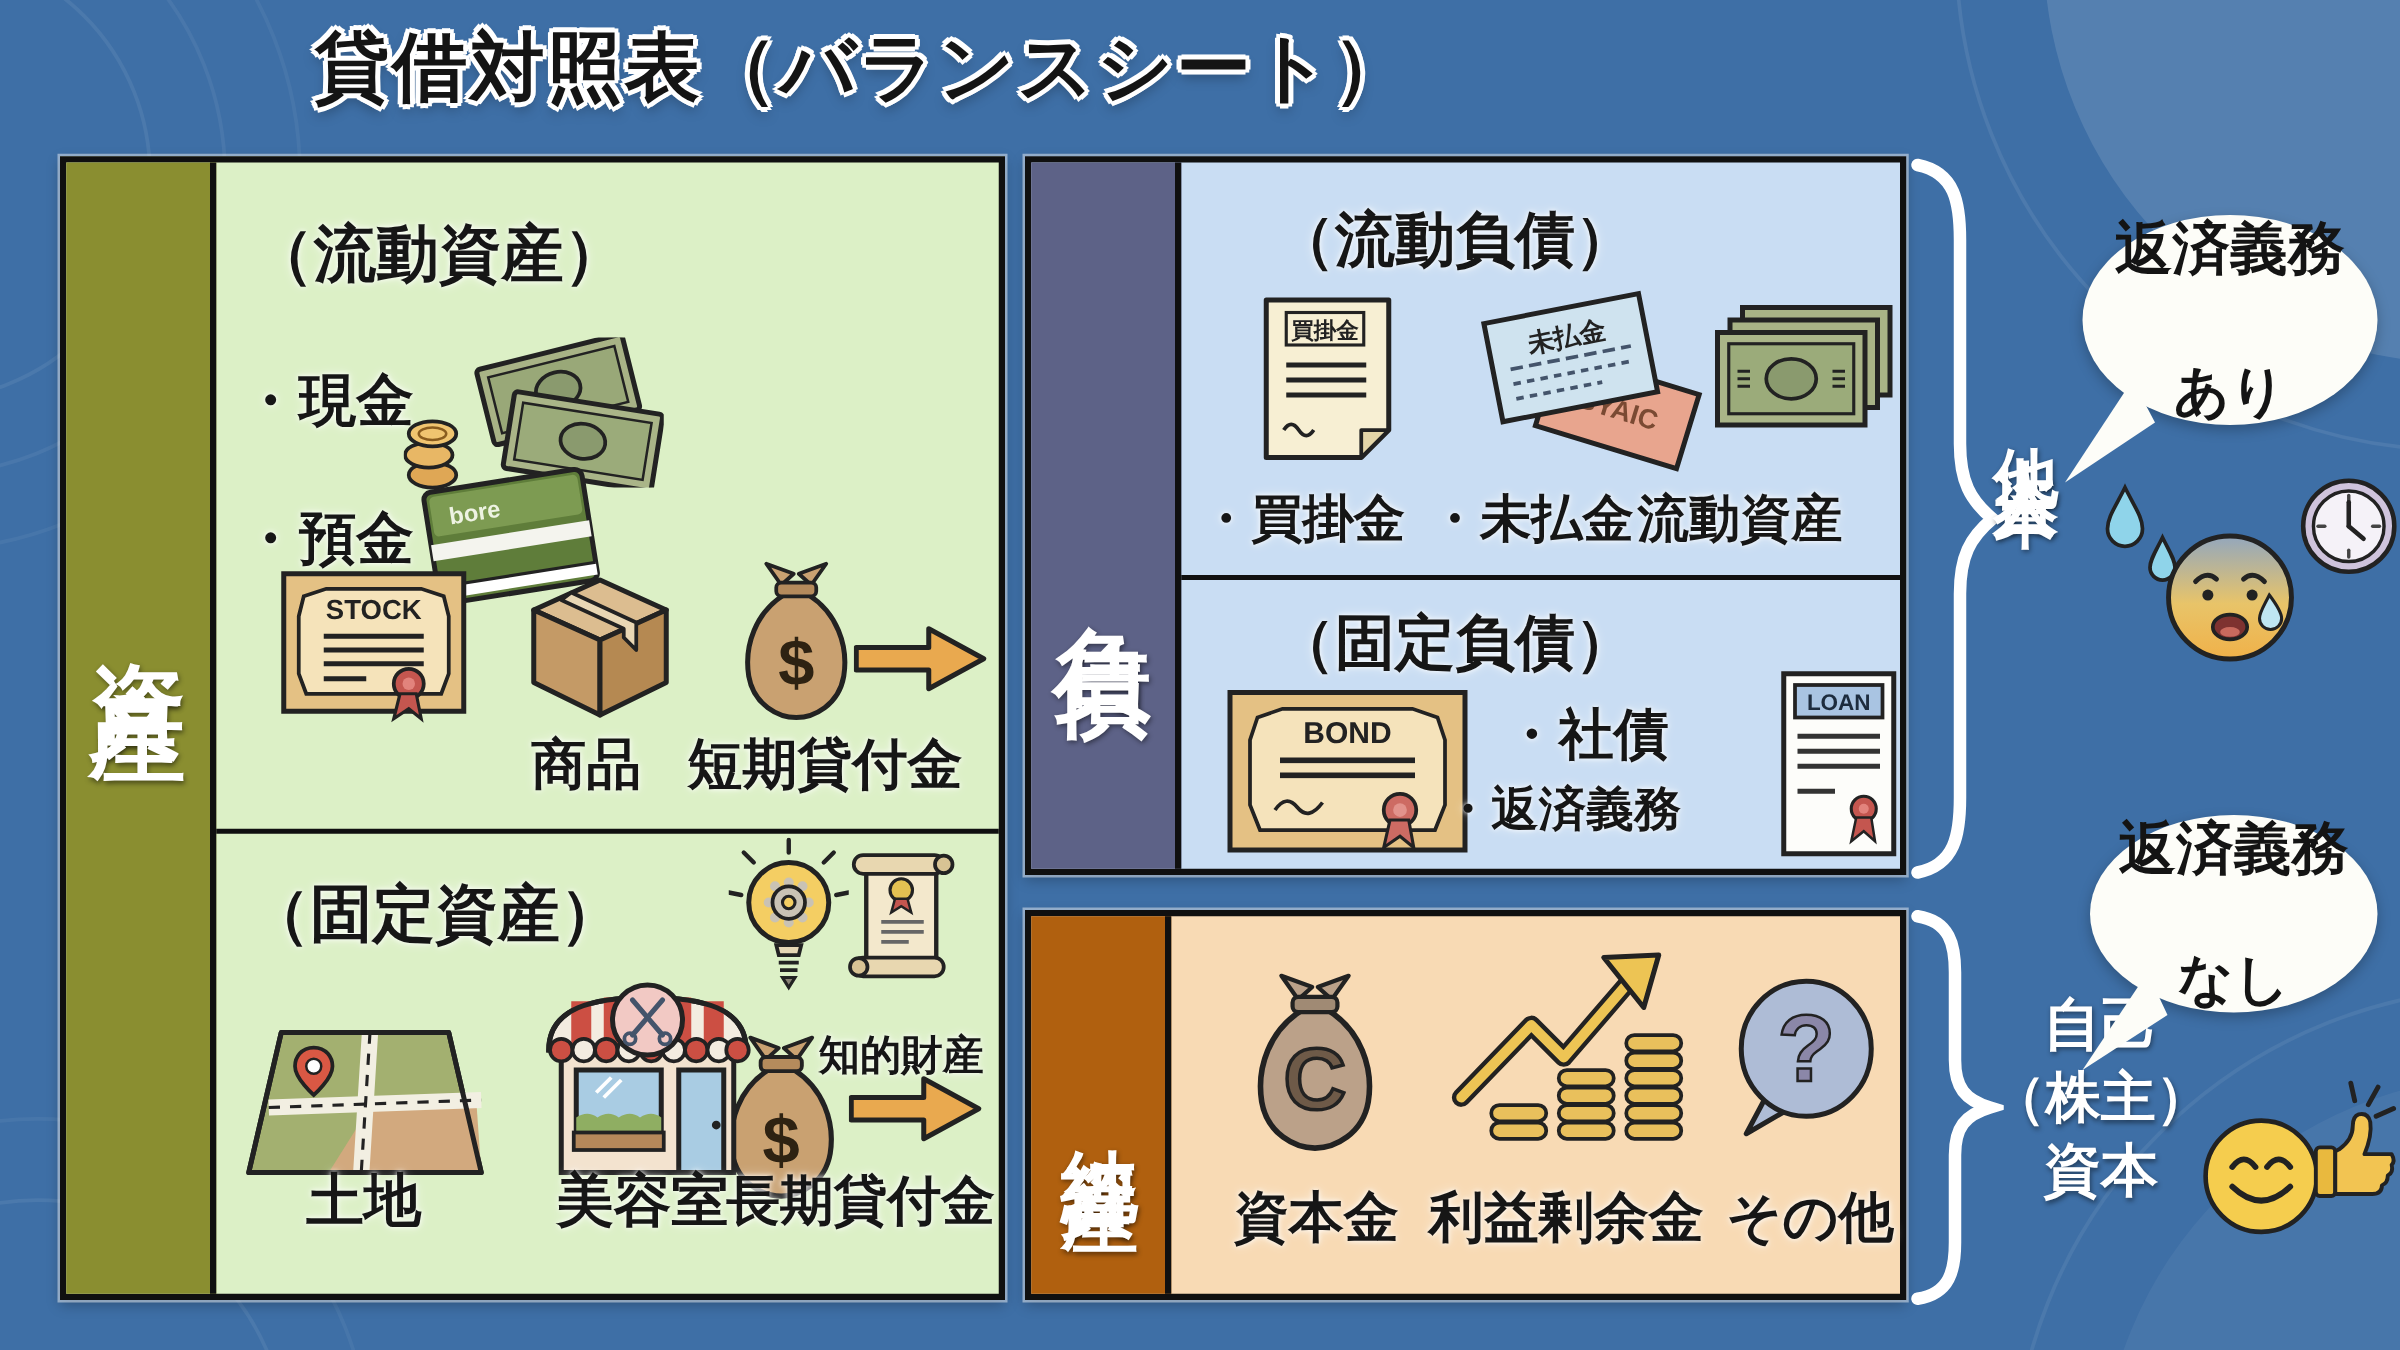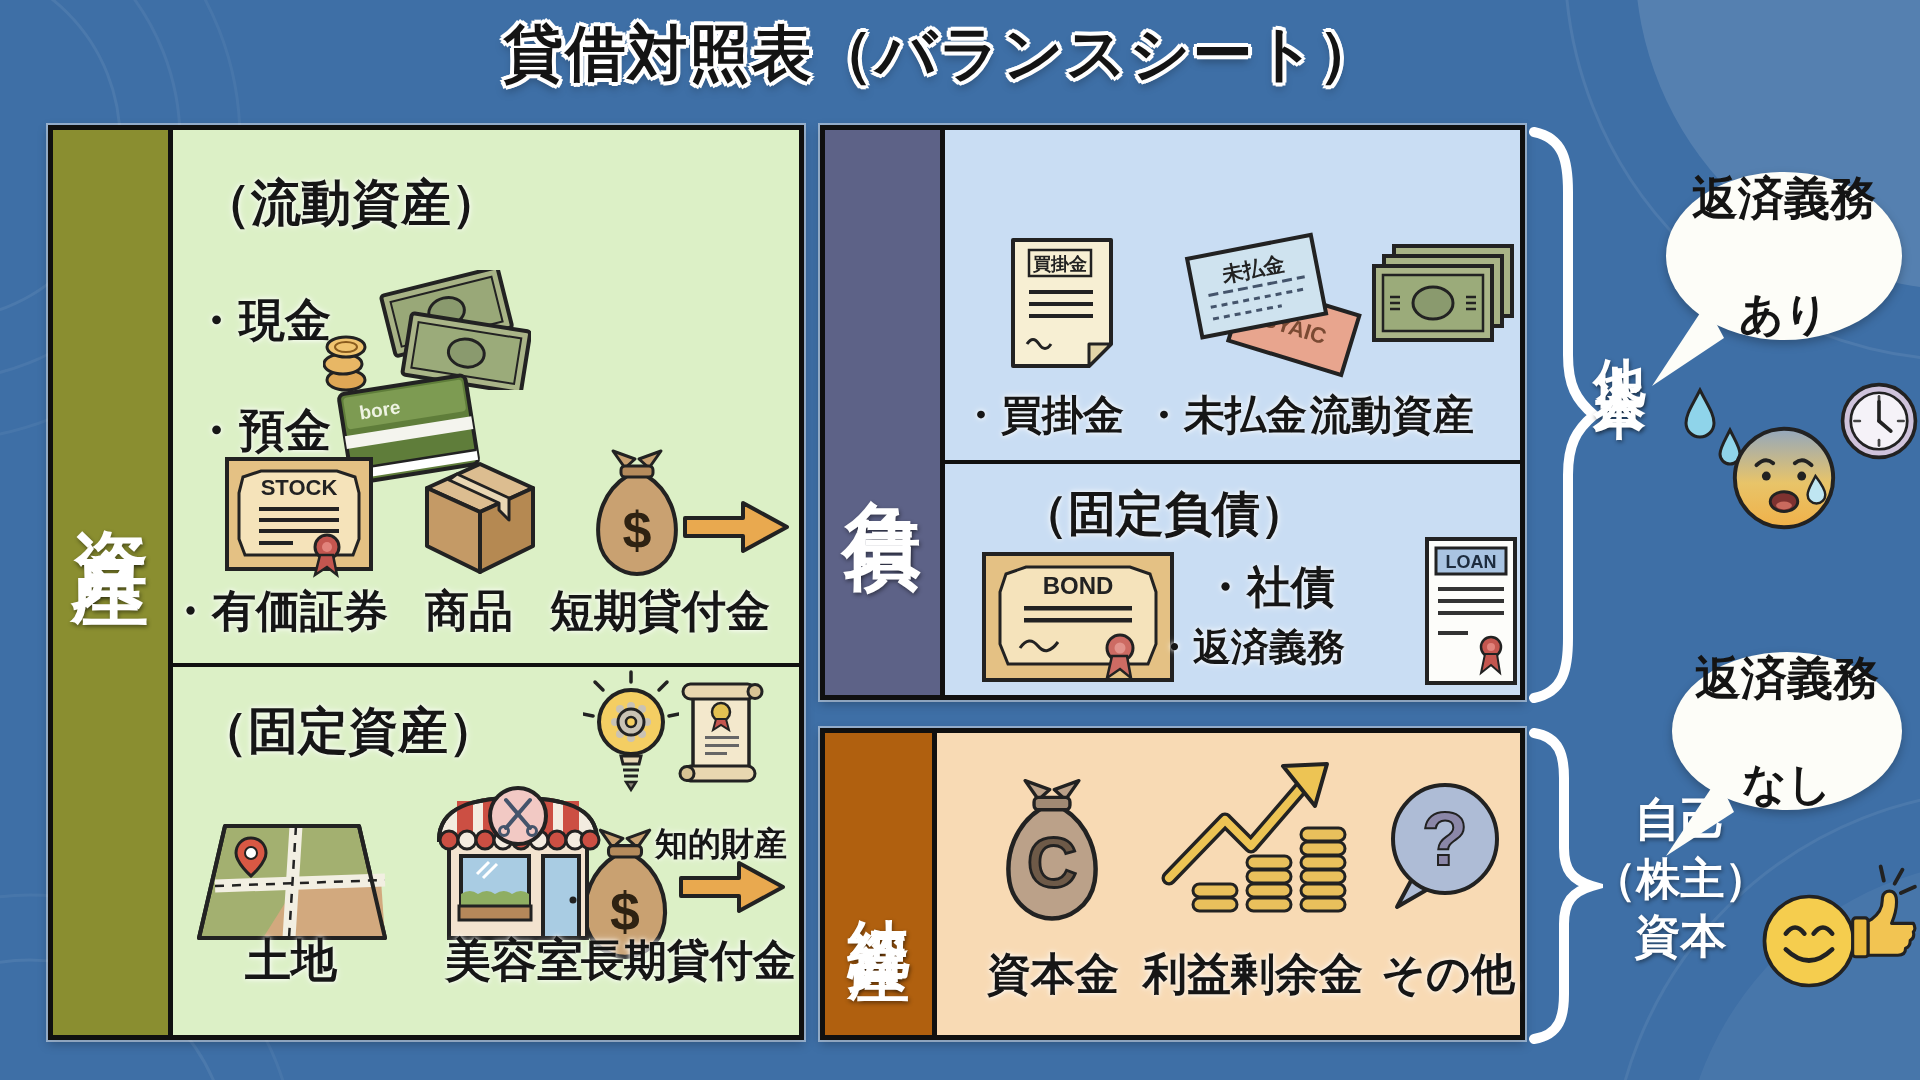--- a/index.html
+++ b/index.html
@@ -1,20 +1,20 @@
 <!DOCTYPE html>
 <html><head>
 <meta charset="utf-8">
 <style>
   html,body{margin:0;padding:0;background:#2f5c8f;}
   *{box-sizing:border-box;}
   .stage{position:relative;width:1920px;height:1080px;overflow:hidden;
     background:#3e6fa6;font-family:"Liberation Sans","DejaVu Sans",sans-serif;}
   .abs{position:absolute;}
-  .title{position:absolute;left:0;top:14px;width:1380px;text-align:right;
+  .title{position:absolute;left:0;top:14px;width:1380px;text-align:center;
     font-size:60px;font-weight:900;color:#141414;letter-spacing:2px;
     text-shadow:-3px -3px 0 #fff,3px -3px 0 #fff,-3px 3px 0 #fff,3px 3px 0 #fff,
       -4px 0 0 #fff,4px 0 0 #fff,0 -4px 0 #fff,0 4px 0 #fff,0 6px 10px rgba(0,0,0,.35);}
   .box{position:absolute;border:5px solid #101010;box-shadow:0 0 0 2px rgba(255,255,255,.45),0 4px 10px rgba(0,0,0,.25);}
   .sidebar{position:absolute;left:0;top:0;bottom:0;border-right:5px solid #101010;
     display:flex;align-items:center;justify-content:center;}
   .vtext{writing-mode:vertical-rl;text-orientation:upright;color:#fff;font-weight:900;
     text-shadow:1px 2px 4px rgba(0,0,0,.45);line-height:1;}
   .jp{color:#161616;font-weight:900;white-space:nowrap;
     text-shadow:0 0 4px rgba(255,255,255,.95),0 0 9px rgba(255,255,255,.6);}
@@ -113,21 +113,20 @@
       <path d="M60,22 L72,5 L50,13 Z" fill="#c9a171" stroke="#222" stroke-width="3" stroke-linejoin="round"></path>
       <path d="M38,30 C16,44 6,70 10,95 C14,118 34,128 48,128 C62,128 82,118 86,95 C90,70 80,44 58,30 Z" fill="#c9a171" stroke="#222" stroke-width="4"></path>
       <rect x="32" y="20" width="32" height="11" rx="4" fill="#b58b5c" stroke="#222" stroke-width="3"></rect>
       <text x="48" y="102" text-anchor="middle" font-size="52" font-weight="900" fill="#2e2212" font-family="Liberation Sans,sans-serif">$</text>
     </svg>
 
     <svg class="abs" style="left:630px;top:368px;" width="108" height="58" viewBox="0 0 108 58">
       <polygon points="2,20 60,20 60,5 104,29 60,53 60,38 2,38" fill="#e9a94f" stroke="#222" stroke-width="4" stroke-linejoin="round"></polygon>
     </svg>
 
-    <div class="abs jp" style="left:115px;top:452px;font-size:44px;">・有価証券</div>
     <div class="abs jp" style="left:372px;top:452px;font-size:44px;">商品</div>
     <div class="abs jp" style="left:497px;top:452px;font-size:44px;">短期貸付金</div>
 
     <div class="abs jp" style="left:145px;top:568px;font-size:50px;">（固定資産）</div>
 
     <svg class="abs" style="left:530px;top:540px;" width="96" height="126" viewBox="0 0 96 126">
       <g stroke="#222" stroke-width="3.5" stroke-linecap="round">
         <line x1="48" y1="12" x2="48" y2="2"></line>
           <line x1="20" y1="20" x2="12" y2="12"></line>
         <line x1="76" y1="20" x2="84" y2="12"></line>
@@ -228,20 +227,21 @@
     <div class="abs jp" style="left:392px;top:800px;font-size:46px;">美容室</div>
     <div class="abs jp" style="left:528px;top:802px;font-size:43px;">長期貸付金</div>
   </div>
 
   <div class="box" style="left:820px;top:125px;width:705px;height:575px;background:#c9ddf3;">
     <div class="sidebar" style="width:120px;background:#5d6287;">
       <span class="vtext" style="font-size:78px;letter-spacing:16px;transform:translateY(40px);">負債</span>
     </div>
     <div class="divider" style="left:120px;right:0;top:330px;"></div>
 
+    <div class="abs jp" style="left:195px;top:30px;font-size:48px;">（流動負債）</div>
 
     <svg class="abs" style="left:178px;top:102px;" width="118" height="145" viewBox="0 0 118 145">
       <path d="M10,8 L108,8 L108,112 L86,134 L10,134 Z" fill="#f7efd3" stroke="#222" stroke-width="4" stroke-linejoin="round"></path>
       <path d="M108,112 L86,112 L86,134 Z" fill="#e3d5a8" stroke="#222" stroke-width="3" stroke-linejoin="round"></path>
       <rect x="26" y="18" width="62" height="26" fill="none" stroke="#222" stroke-width="2.5"></rect>
       <text x="57" y="38" text-anchor="middle" font-size="18" font-weight="900" fill="#222" font-family="Liberation Sans,sans-serif">買掛金</text>
       <rect x="26" y="58" width="64" height="4" fill="#222"></rect>
       <rect x="26" y="70" width="64" height="4" fill="#222"></rect>
       <rect x="26" y="82" width="64" height="4" fill="#222"></rect>
       <path d="M24,112 q6,-9 12,0 t12,0" fill="none" stroke="#222" stroke-width="3"></path>

